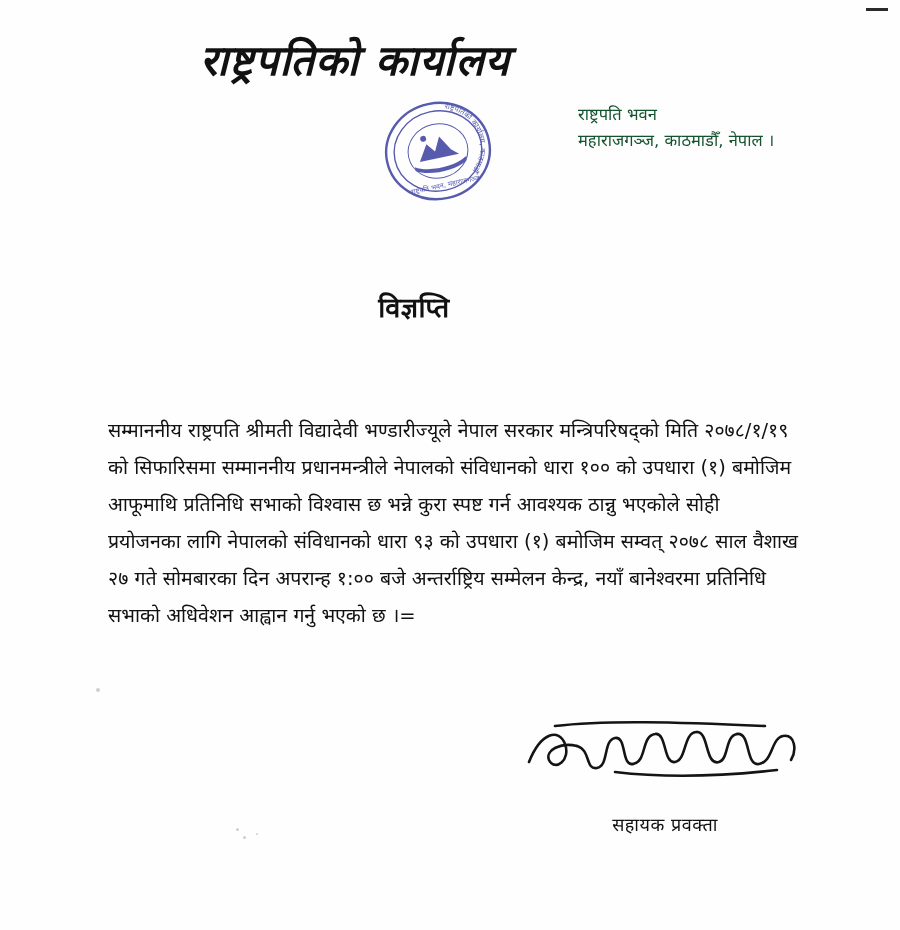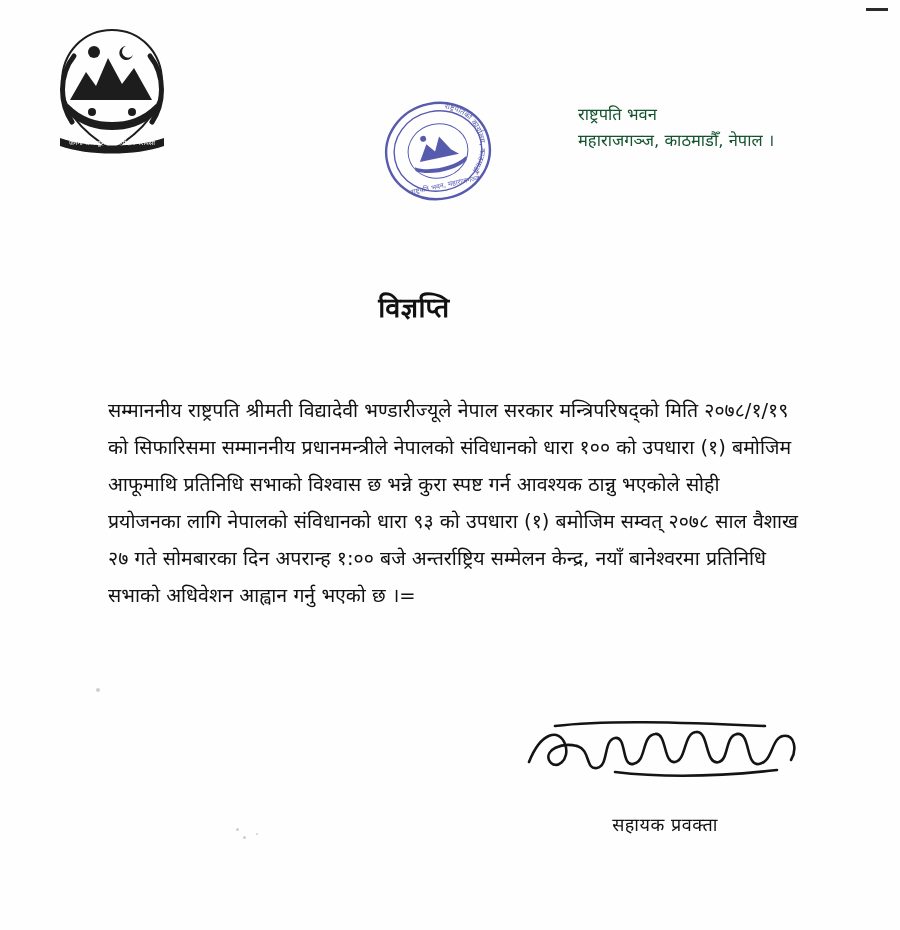--- a/index.html
+++ b/index.html
@@ -84,21 +84,21 @@
     left: 0;
     width: 828px;
     text-align: center;
     font-size: 27px;
     font-weight: 700;
     letter-spacing: 0.5px;
     color: #111;
   }
   .body-text {
     position: absolute;
-    top: 392px;
+    top: 412px;
     left: 108px;
     width: 690px;
     font-size: 19.5px;
     line-height: 37px;
     text-align: justify;
     text-justify: inter-word;
     color: #111;
   }
   .body-text p {
     margin: 0;
@@ -144,43 +144,22 @@
 </style>
 </head>
 <body>
 
 <div class="page">
 
   <div class="corner-mark"></div>
 
   <div class="letterhead">
 
-    <div class="emblem">
-      <svg viewBox="0 0 120 135" width="120" height="135" xmlns="http://www.w3.org/2000/svg">
-
-        <path d="M60 4 C32 4 10 26 10 56 C10 84 30 106 60 124 C90 106 110 84 110 56 C110 26 88 4 60 4 Z" fill="none" stroke="#1d1d1d" stroke-width="2"></path>
-
-        <path d="M18 74 L34 46 L44 60 L56 32 L70 58 L82 42 L100 74 Z" fill="#1d1d1d"></path>
-
-        <circle cx="42" cy="26" r="6" fill="#1d1d1d"></circle>
-        <path d="M74 20 a7 7 0 1 0 7 9 a6 6 0 1 1 -7 -9 Z" fill="#1d1d1d"></path>
-
-        <path d="M16 78 C30 92 44 96 60 96 C76 96 90 92 104 78 L104 88 C90 100 76 104 60 104 C44 104 30 100 16 88 Z" fill="#1d1d1d"></path>
-
-        <path d="M22 30 C6 50 8 78 20 96" fill="none" stroke="#1d1d1d" stroke-width="5" stroke-linecap="round"></path>
-        <path d="M98 30 C114 50 112 78 100 96" fill="none" stroke="#1d1d1d" stroke-width="5" stroke-linecap="round"></path>
-
-        <circle cx="40" cy="86" r="4" fill="#1d1d1d"></circle>
-        <circle cx="80" cy="86" r="4" fill="#1d1d1d"></circle>
-
-        <path d="M8 112 C36 122 84 122 112 112 L112 120 C84 130 36 130 8 120 Z" fill="#1d1d1d"></path>
-        <text x="60" y="119" font-size="6.5" fill="#ffffff" text-anchor="middle" font-family="DejaVu Sans, sans-serif">जननी जन्मभूमिश्च स्वर्गादपि गरीयसी</text>
-      </svg>
-    </div>
-
+
+    <div class="org-title">राष्ट्रपतिको कार्यालय</div>
 
     <div class="seal">
       <svg viewBox="0 0 120 110" width="120" height="110" xmlns="http://www.w3.org/2000/svg">
         <g transform="rotate(-12 60 55)" stroke="#3b3fa0" fill="none">
           <ellipse cx="60" cy="55" rx="52" ry="48" stroke-width="2.4"></ellipse>
           <ellipse cx="60" cy="55" rx="44" ry="40" stroke-width="1.4"></ellipse>
           <ellipse cx="60" cy="55" rx="30" ry="27" stroke-width="1"></ellipse>
 
           <path d="M40 62 L50 46 L57 55 L64 41 L73 56 L80 62 Z" fill="#3b3fa0" stroke="none"></path>
           <circle cx="48" cy="40" r="3" fill="#3b3fa0" stroke="none"></circle>

